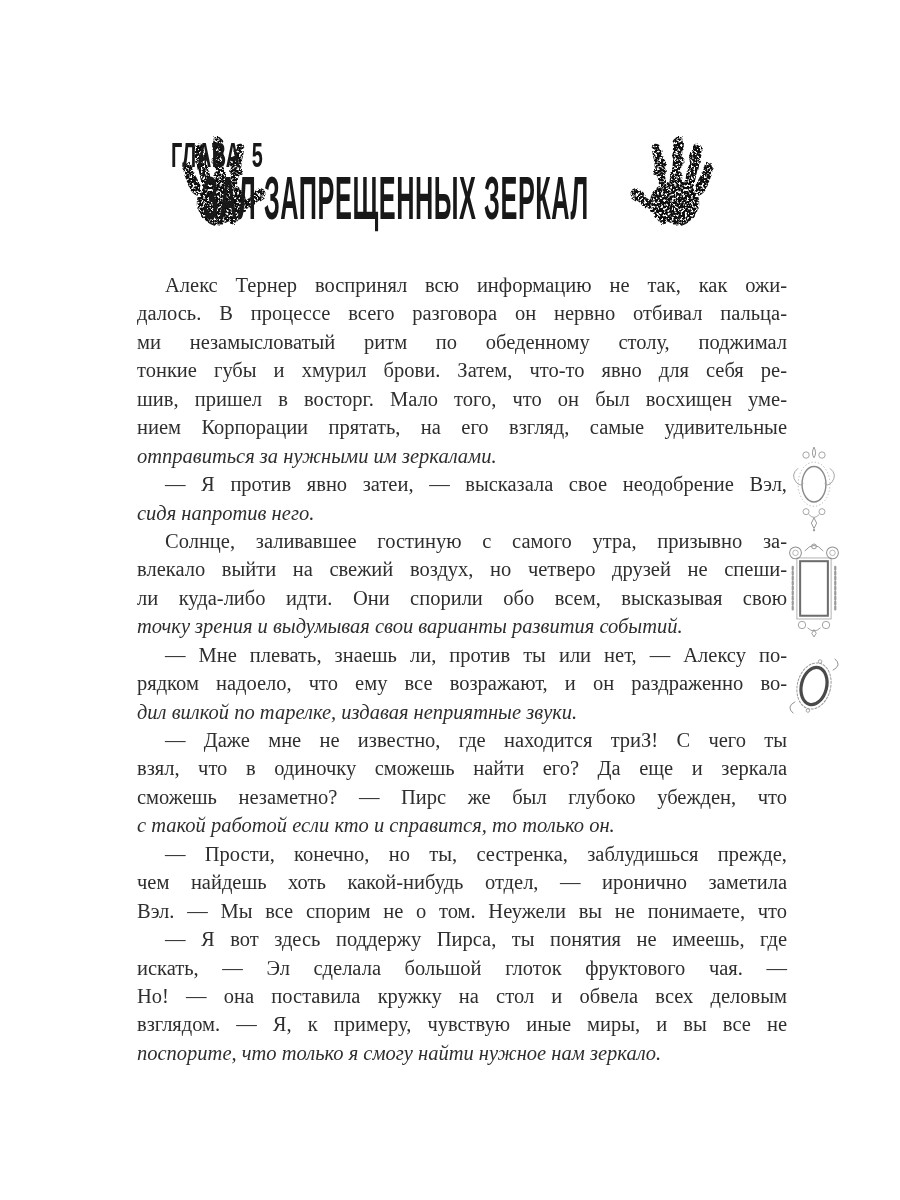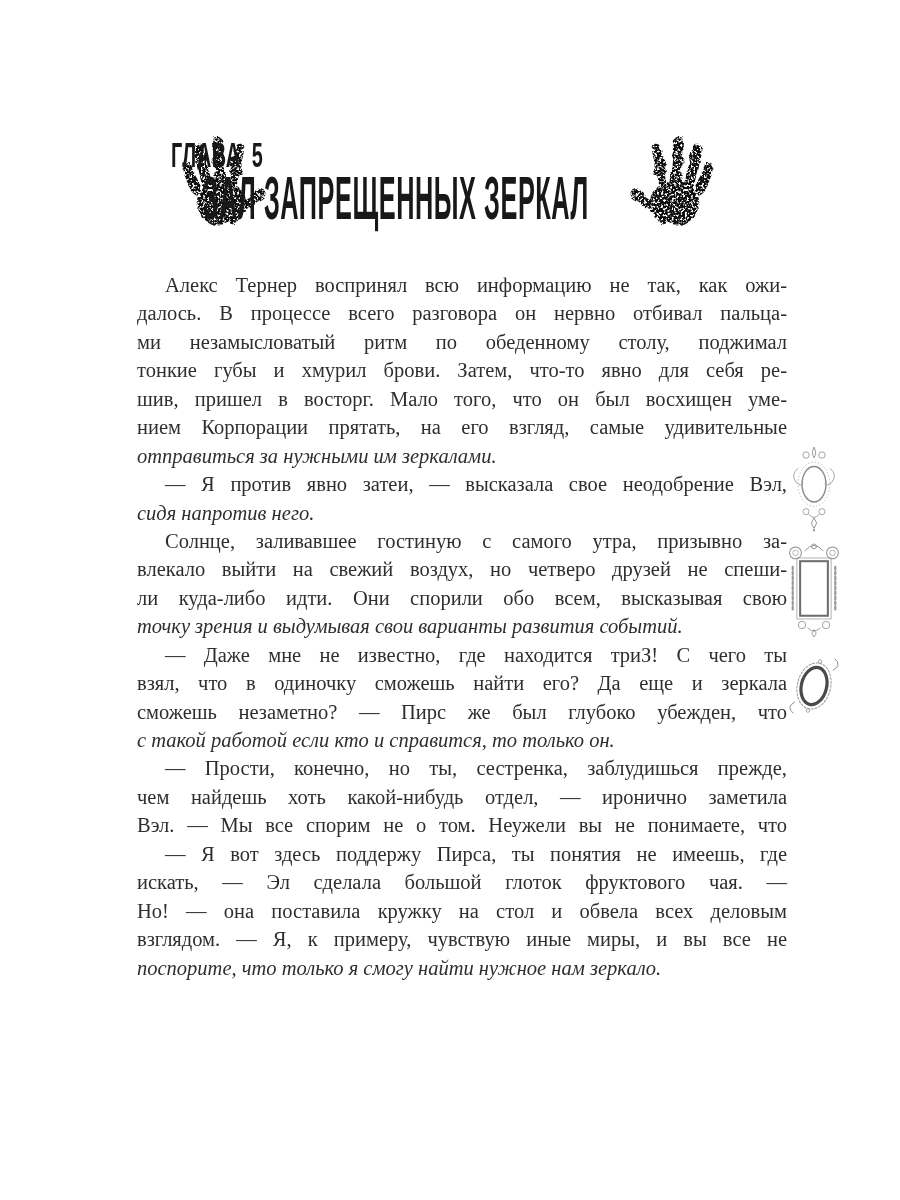--- a/index.html
+++ b/index.html
@@ -159,20 +159,25 @@
         <div class="line first">— Я против явно затеи, — высказала свое неодобрение Вэл,</div>
         <div class="line last">сидя напротив него.</div>
       </div>
       <div class="para">
         <div class="line first">Солнце, заливавшее гостиную с самого утра, призывно за-</div>
         <div class="line">влекало выйти на свежий воздух, но четверо друзей не спеши-</div>
         <div class="line">ли куда-либо идти. Они спорили обо всем, высказывая свою</div>
         <div class="line last">точку зрения и выдумывая свои варианты развития событий.</div>
       </div>
       <div class="para">
+        <div class="line first">— Мне плевать, знаешь ли, против ты или нет, — Алексу по-</div>
+        <div class="line">рядком надоело, что ему все возражают, и он раздраженно во-</div>
+        <div class="line last">дил вилкой по тарелке, издавая неприятные звуки.</div>
+      </div>
+      <div class="para">
         <div class="line first">— Даже мне не известно, где находится триЗ! С чего ты</div>
         <div class="line">взял, что в одиночку сможешь найти его? Да еще и зеркала</div>
         <div class="line">сможешь незаметно? — Пирс же был глубоко убежден, что</div>
         <div class="line last">с такой работой если кто и справится, то только он.</div>
       </div>
       <div class="para">
         <div class="line first">— Прости, конечно, но ты, сестренка, заблудишься прежде,</div>
         <div class="line">чем найдешь хоть какой-нибудь отдел, — иронично заметила</div>
         <div class="line">Вэл. — Мы все спорим не о том. Неужели вы не понимаете, что</div>
       </div>

